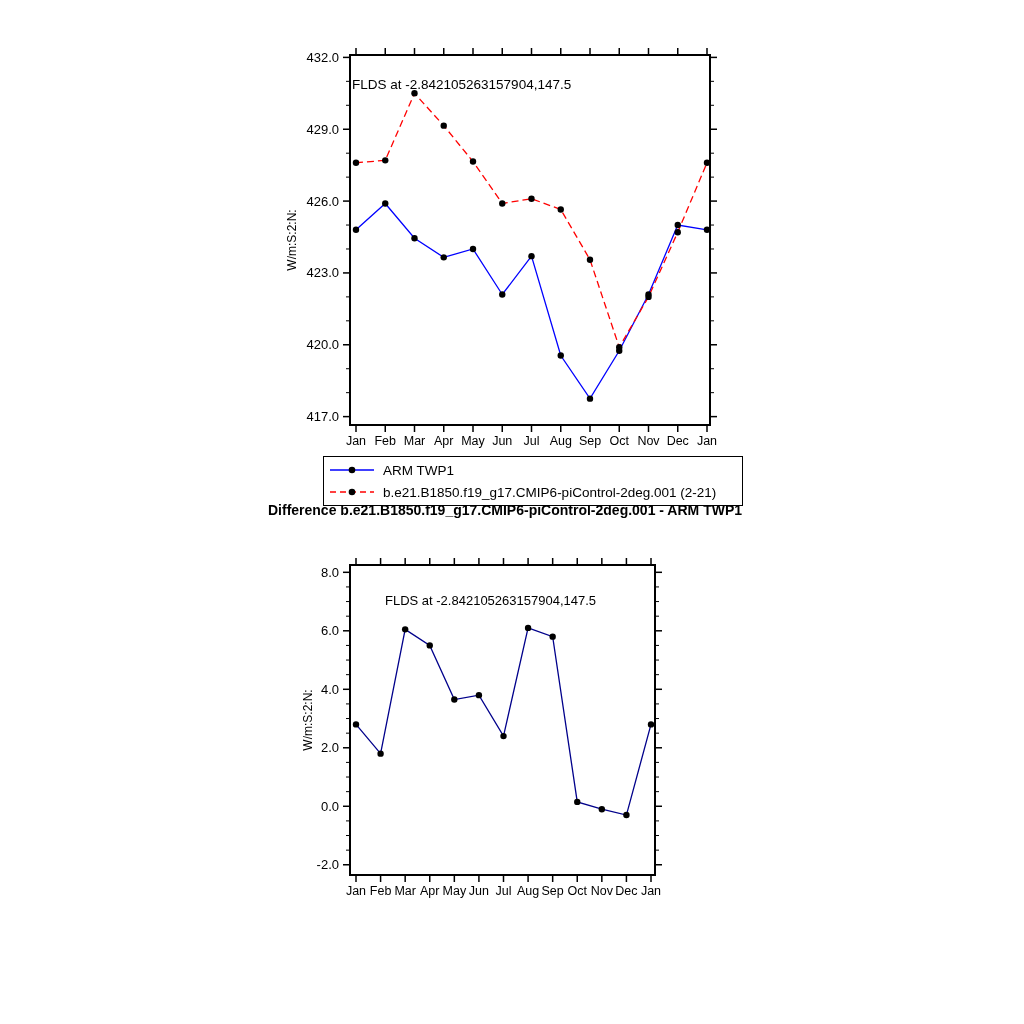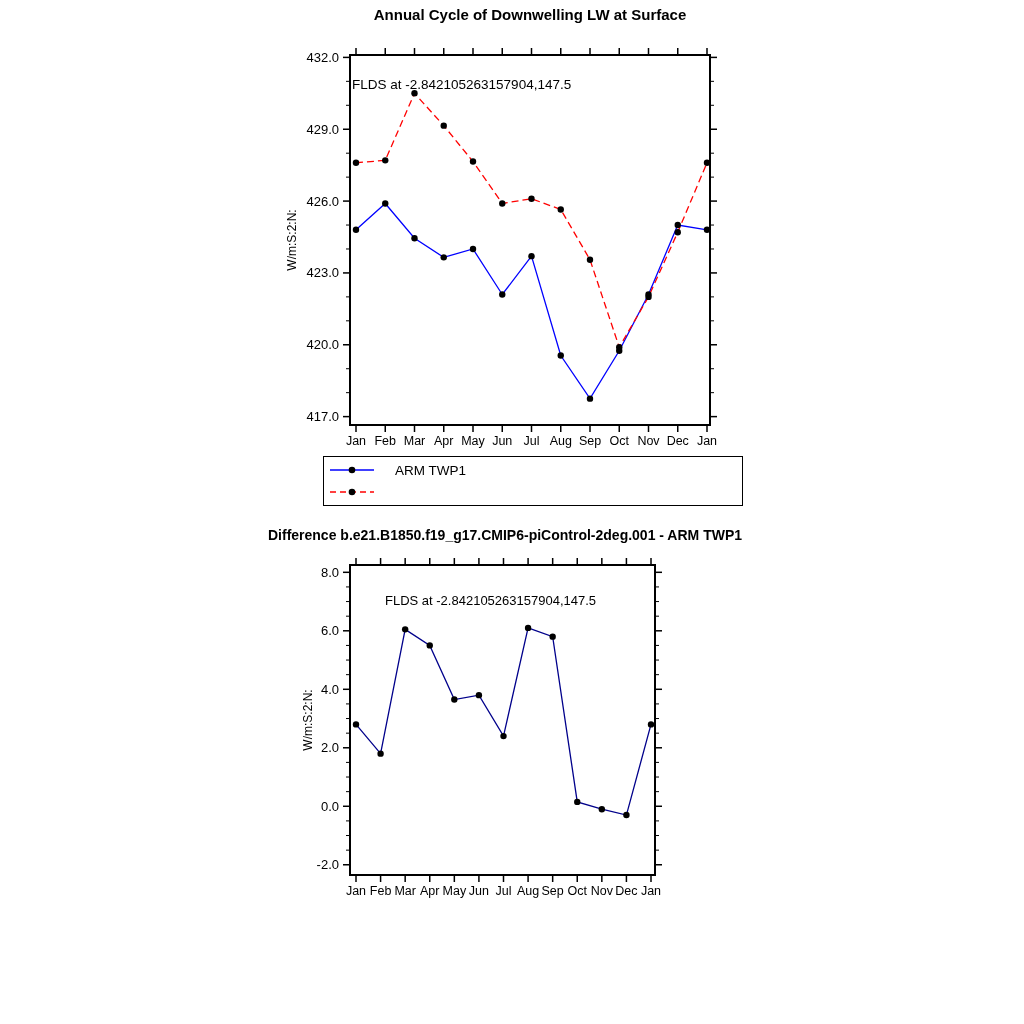--- a/index.html
+++ b/index.html
@@ -1,40 +1,39 @@
 <!DOCTYPE html>
 <html><head>
 <meta charset="utf-8">
 <style>
   html,body{margin:0;padding:0;background:#ffffff;}
   body{width:1024px;height:1024px;font-family:"Liberation Sans",sans-serif;color:#000;}
   #page{position:relative;width:1024px;height:1024px;background:#fff;overflow:hidden;}
   .title{position:absolute;font-weight:bold;font-size:15px;white-space:nowrap;transform:translateX(-50%);}
   .t0{left:530px;top:6px;}
-  .t1{left:505px;top:527px;font-size:14px;}
+  .t1{left:505px;top:502px;font-size:14px;}
   .subtitle{position:absolute;font-size:13.5px;white-space:nowrap;margin-top:44px;}
   .s0{left:352px;top:33px;}
   .s1{left:385px;top:549px;font-size:13px;}
   .ylab{position:absolute;font-size:12px;white-space:nowrap;transform:translate(-50%,-50%) rotate(-90deg);}
   .y0{left:292px;top:240px;}
   .y1{left:308px;top:720px;}
   #plots{position:absolute;left:0;top:0;}
   #plots text{font-family:"Liberation Sans",sans-serif;fill:#000;}
   .legend{position:absolute;left:323px;top:456px;width:420px;border:1px solid #000;background:#fff;
           padding:2px 5px;box-sizing:border-box;}
-  .legend-row{display:flex;align-items:center;height:22px;gap:20px;}
+  .legend-row{display:flex;align-items:center;height:22px;gap:8px;}
   .lsample{width:46px;height:12px;flex:0 0 auto;}
   .llabel{font-size:13.5px;white-space:nowrap;}
 </style>
 </head>
 <body>
 
 <div id="page">
 
-  <div class="title t0">Annual Cycle of Downwelling LW at Surface</div>
   <div class="subtitle s0">FLDS at -2.842105263157904,147.5</div>
   <div class="ylab y0">W/m:S:2:N:</div>
 
   <div class="title t1">Difference b.e21.B1850.f19_g17.CMIP6-piControl-2deg.001 - ARM TWP1</div>
   <div class="subtitle s1">FLDS at -2.842105263157904,147.5</div>
   <div class="ylab y1">W/m:S:2:N:</div>
 
   <svg id="plots" width="1024" height="1024">
       <g>
         <rect x="350" y="55" width="360" height="370" fill="none" stroke="#000000" stroke-width="2"></rect>
@@ -256,16 +255,17 @@
         <line x1="1" y1="6" x2="45" y2="6" stroke-width="1.4" stroke="#0000ff"></line>
         <circle cx="23" cy="6" r="3.3" fill="#000000"></circle>
       </svg>
       <span class="llabel">ARM TWP1</span>
     </div>
     <div class="legend-row">
       <svg class="lsample" viewBox="0 0 46 12">
         <line x1="1" y1="6" x2="45" y2="6" stroke-width="1.4" stroke-dasharray="6,4" stroke="#ff0000"></line>
         <circle cx="23" cy="6" r="3.3" fill="#000000"></circle>
       </svg>
+      <span class="llabel">b.e21.B1850.f19_g17.CMIP6-piControl-2deg.001 (2-21)</span>
     </div>
   </div>
 
 </div>
 
 </body></html>

